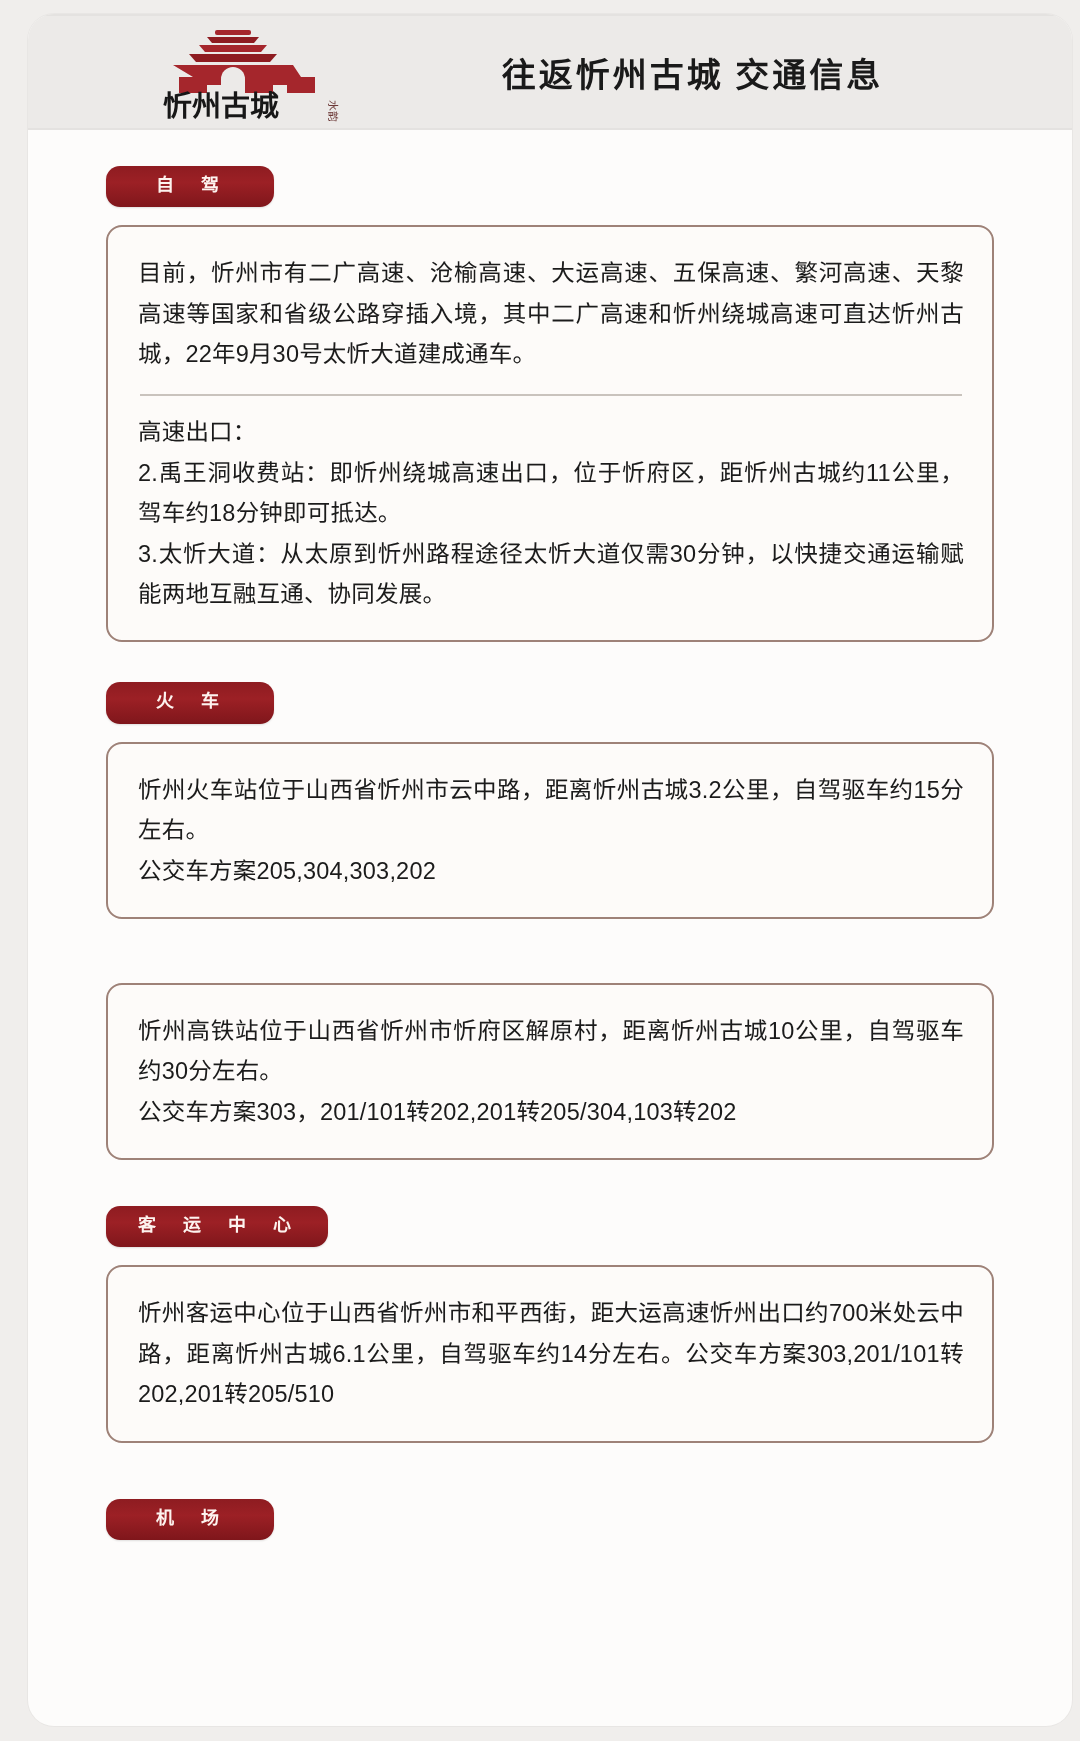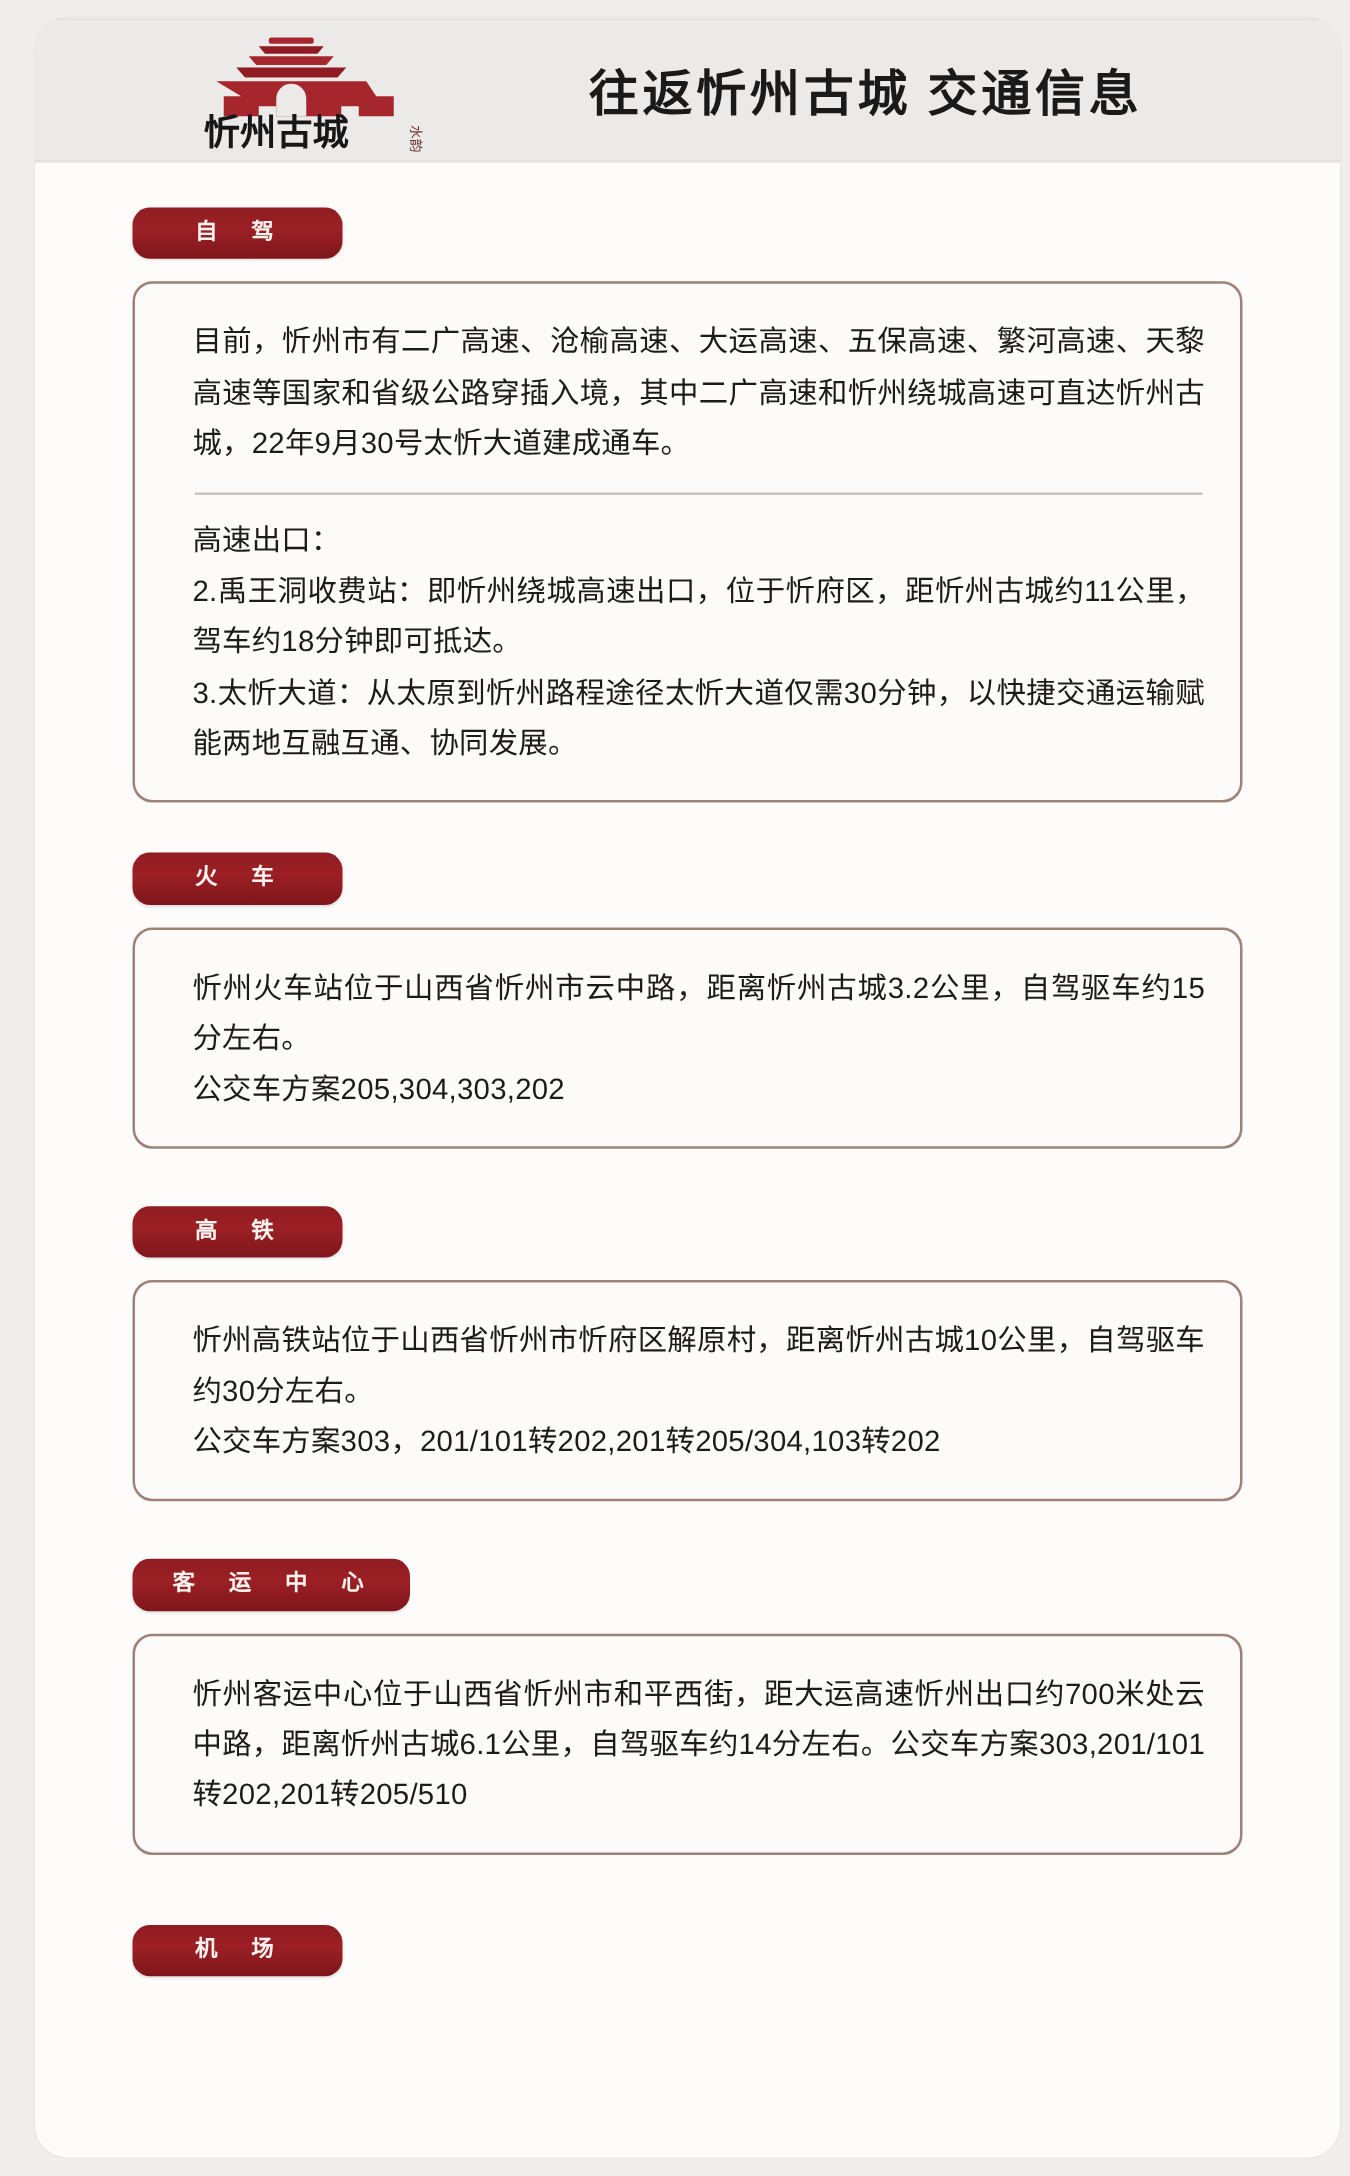--- a/index.html
+++ b/index.html
@@ -49,21 +49,21 @@
     left: 0;
     top: 2px;
     width: 250px;
     height: 98px;
   }
   .header-title {
     flex: 1;
     text-align: center;
     font-family: "Liberation Serif", "DejaVu Serif", serif;
     font-weight: bold;
-    font-size: 40px;
+    font-size: 34px;
     letter-spacing: 3px;
     color: #1a1a1a;
     padding-right: 70px;
     white-space: nowrap;
   }
 
   
   .content {
     padding: 0 78px;
   }
@@ -86,21 +86,21 @@
     min-width: 110px;
     box-shadow: 0 1px 2px rgba(0,0,0,0.12);
     line-height: 1.18;
   }
 
   .card {
     margin-top: 18px;
     border: 2px solid #9e8278;
     border-radius: 16px;
     background: #fdfbf9;
-    padding: 26px 28px 26px 46px;
+    padding: 26px 28px 26px 30px;
   }
 
   .card p {
     margin: 0;
     font-size: 23.5px;
     line-height: 1.72;
     color: #1b1b1b;
     letter-spacing: 0.2px;
     text-align: justify;
   }
@@ -160,21 +160,20 @@
       <div class="tag">火 车</div>
       <div class="card">
         <p>忻州火车站位于山西省忻州市云中路，距离忻州古城3.2公里，自驾驱车约15分左右。</p>
         <p>公交车方案205,304,303,202</p>
       </div>
     </div>
 
     <div class="spacer-46"></div>
 
     <div class="section">
-      <div class="tag">高 铁</div>
       <div class="card">
         <p>忻州高铁站位于山西省忻州市忻府区解原村，距离忻州古城10公里，自驾驱车约30分左右。</p>
         <p>公交车方案303，201/101转202,201转205/304,103转202</p>
       </div>
     </div>
 
     <div class="spacer-46"></div>
 
     <div class="section">
       <div class="tag">客 运 中 心</div>

